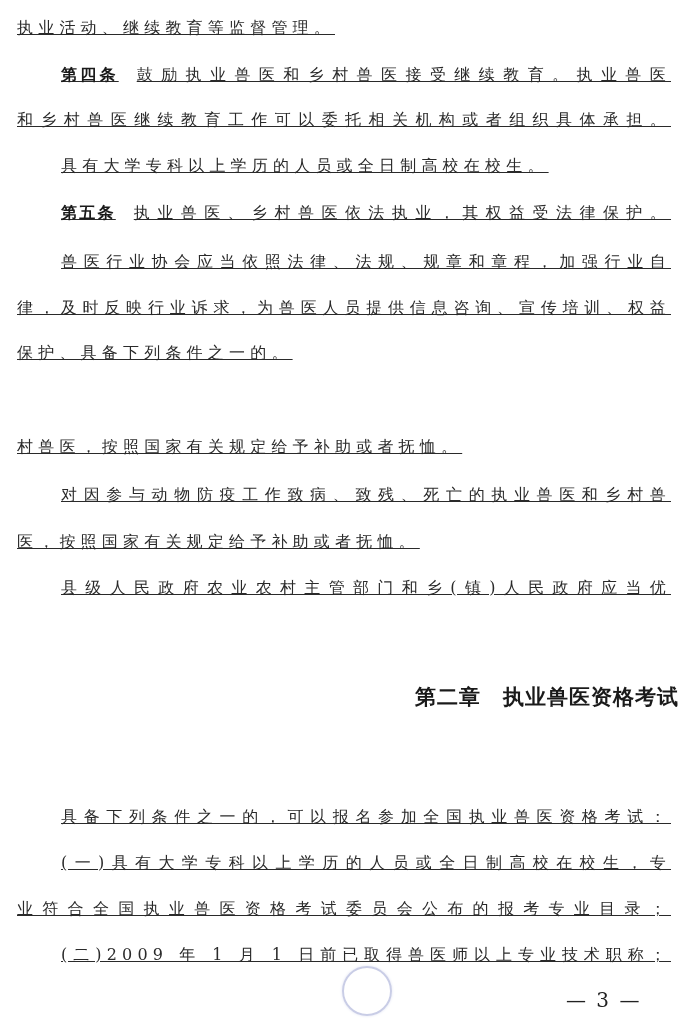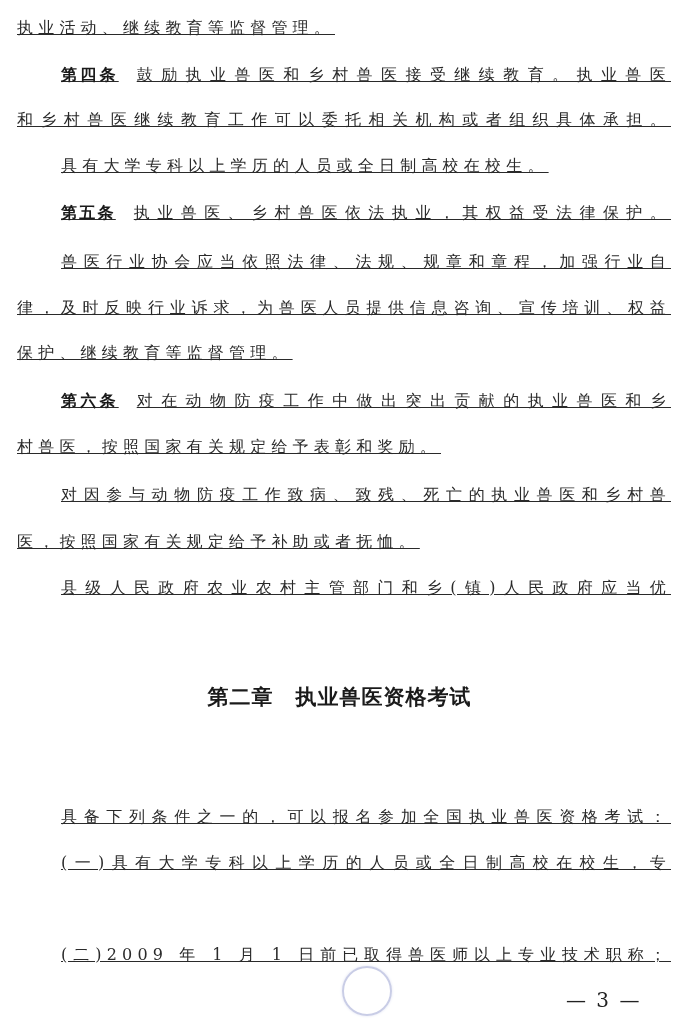--- a/index.html
+++ b/index.html
@@ -15,21 +15,21 @@
     white-space:nowrap; letter-spacing:5.2px;
     text-align:justify; text-align-last:justify;text-decoration:underline;
   }
   .indent { left:61px; width:610px; }
   .last { text-align-last:left; }
   .art {
     font-family: "DejaVu Sans", "Liberation Sans", sans-serif;
     font-weight:bold; letter-spacing:0; color:#1a1a1a; margin-right:18px;
   }
   .heading {
-    position:absolute; left:0; width:679px; top:683px; text-align:center;
+    position:absolute; left:0; width:679px; top:683px; text-align:right;
     font-family: "DejaVu Sans", "Liberation Sans", sans-serif; font-weight:bold;
     font-size:21px; letter-spacing:1px; color:#1a1a1a;
   }
   .heading span.gap { display:inline-block; width:22px; }
   .pagenum {
     position:absolute; left:566px; top:988px; font-size:20px; color:#222;
     letter-spacing:2px;
   }
   .touch-ring {
     position:absolute; left:342px; top:966px; width:50px; height:50px;
@@ -43,29 +43,29 @@
 <div class="page">
   <div class="line last" style="top:14px">执业活动、继续教育等监督管理。</div>
 
   <div class="line indent" style="top:61px"><span class="art">第四条</span><span>鼓励执业兽医和乡村兽医接受继续教育。执业兽医</span></div>
   <div class="line" style="top:106px">和乡村兽医继续教育工作可以委托相关机构或者组织具体承担。</div>
   <div class="line indent last" style="top:152px">具有大学专科以上学历的人员或全日制高校在校生。</div>
 
   <div class="line indent" style="top:199px"><span class="art">第五条</span><span>执业兽医、乡村兽医依法执业，其权益受法律保护。</span></div>
   <div class="line indent" style="top:248px">兽医行业协会应当依照法律、法规、规章和章程，加强行业自</div>
   <div class="line" style="top:294px">律，及时反映行业诉求，为兽医人员提供信息咨询、宣传培训、权益</div>
-  <div class="line last" style="top:339px">保护、继续教育等监督管理。</div>
+  <div class="line last" style="top:339px">保护、具备下列条件之一的。</div>
 
-  <div class="line indent" style="top:387px"><span class="art">第六条</span><span>对在动物防疫工作中做出突出贡献的执业兽医和乡</span></div>
-  <div class="line last" style="top:433px">村兽医，按照国家有关规定给予表彰和奖励。</div>
+  <div class="line last" style="top:433px">村兽医，按照国家有关规定给予补助或者抚恤。</div>
   <div class="line indent" style="top:481px">对因参与动物防疫工作致病、致残、死亡的执业兽医和乡村兽</div>
   <div class="line indent" style="top:574px">县级人民政府农业农村主管部门和乡(镇)人民政府应当优</div>
   <div class="line last" style="top:528px">医，按照国家有关规定给予补助或者抚恤。</div>
 
   <div class="heading"><span>第二章</span><span class="gap"></span><span>执业兽医资格考试</span></div>
 
   <div class="line indent" style="top:803px">具备下列条件之一的，可以报名参加全国执业兽医资格考试：</div>
   <div class="line indent" style="top:849px">(一)具有大学专科以上学历的人员或全日制高校在校生，专</div>
+  <div class="line" style="top:895px">业符合全国执业兽医资格考试委员会公布的报考专业目录；</div>
   <div class="line indent" style="top:941px">(二)2009 年 1 月 1 日前已取得兽医师以上专业技术职称；</div>
 
   <div class="touch-ring"></div>
   <div class="pagenum">— 3 —</div>
 </div>
 
 </body></html>

